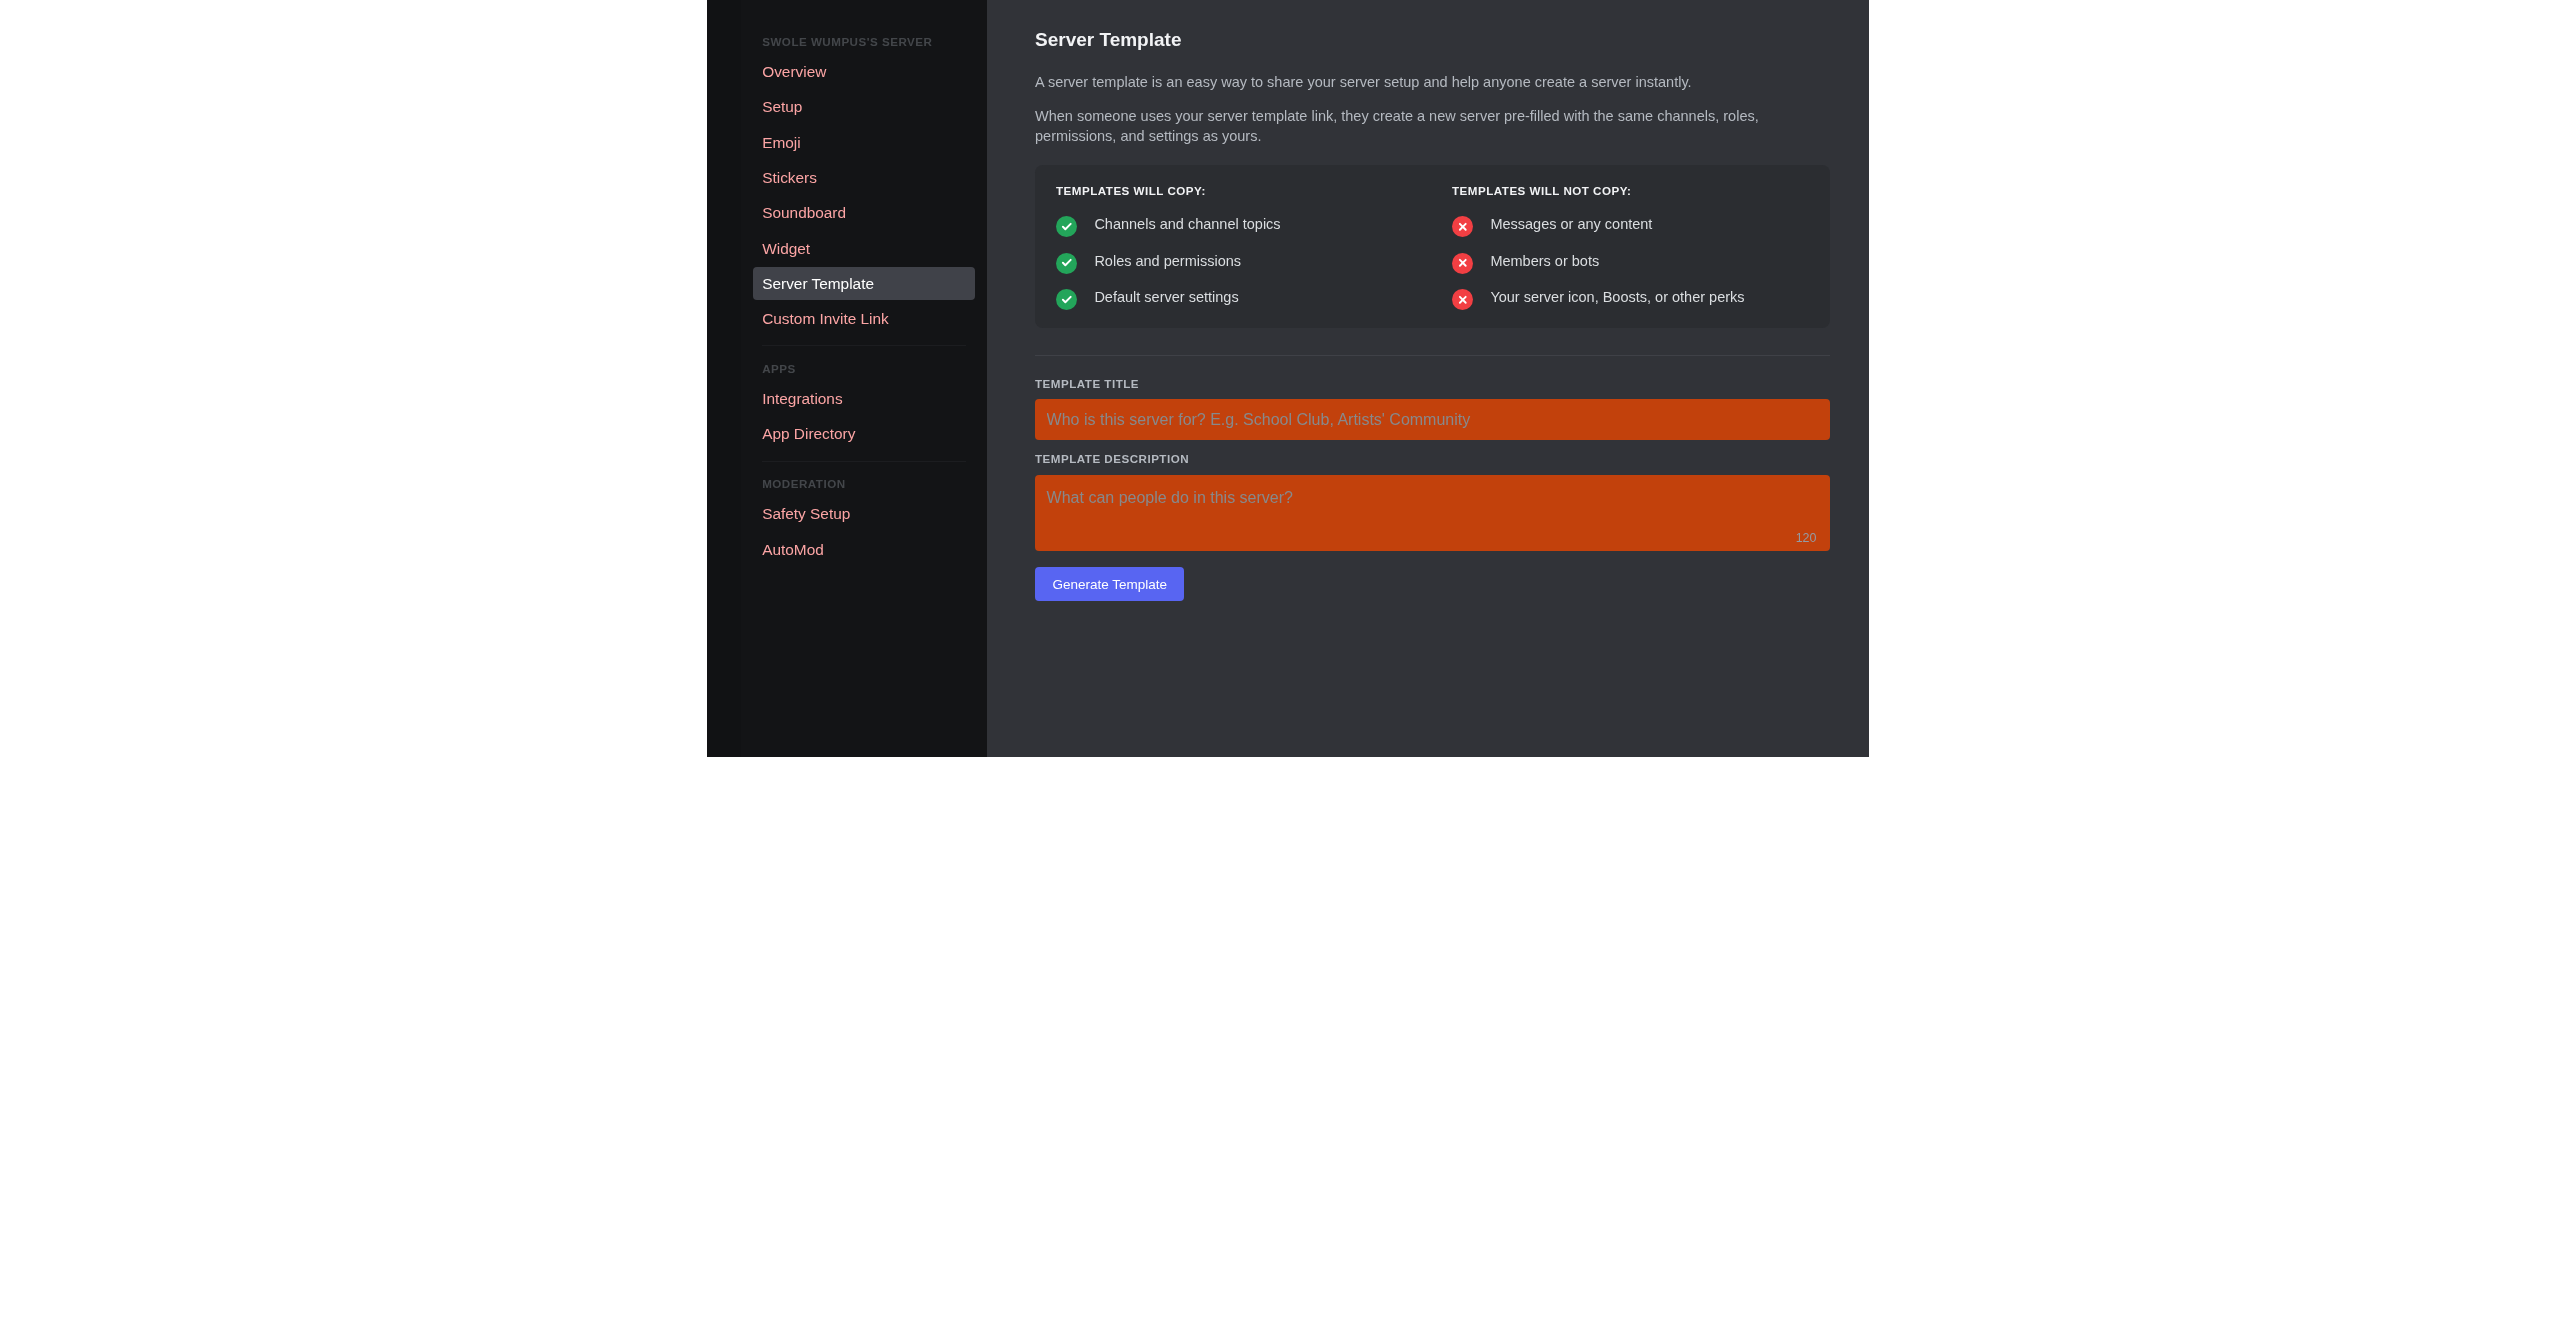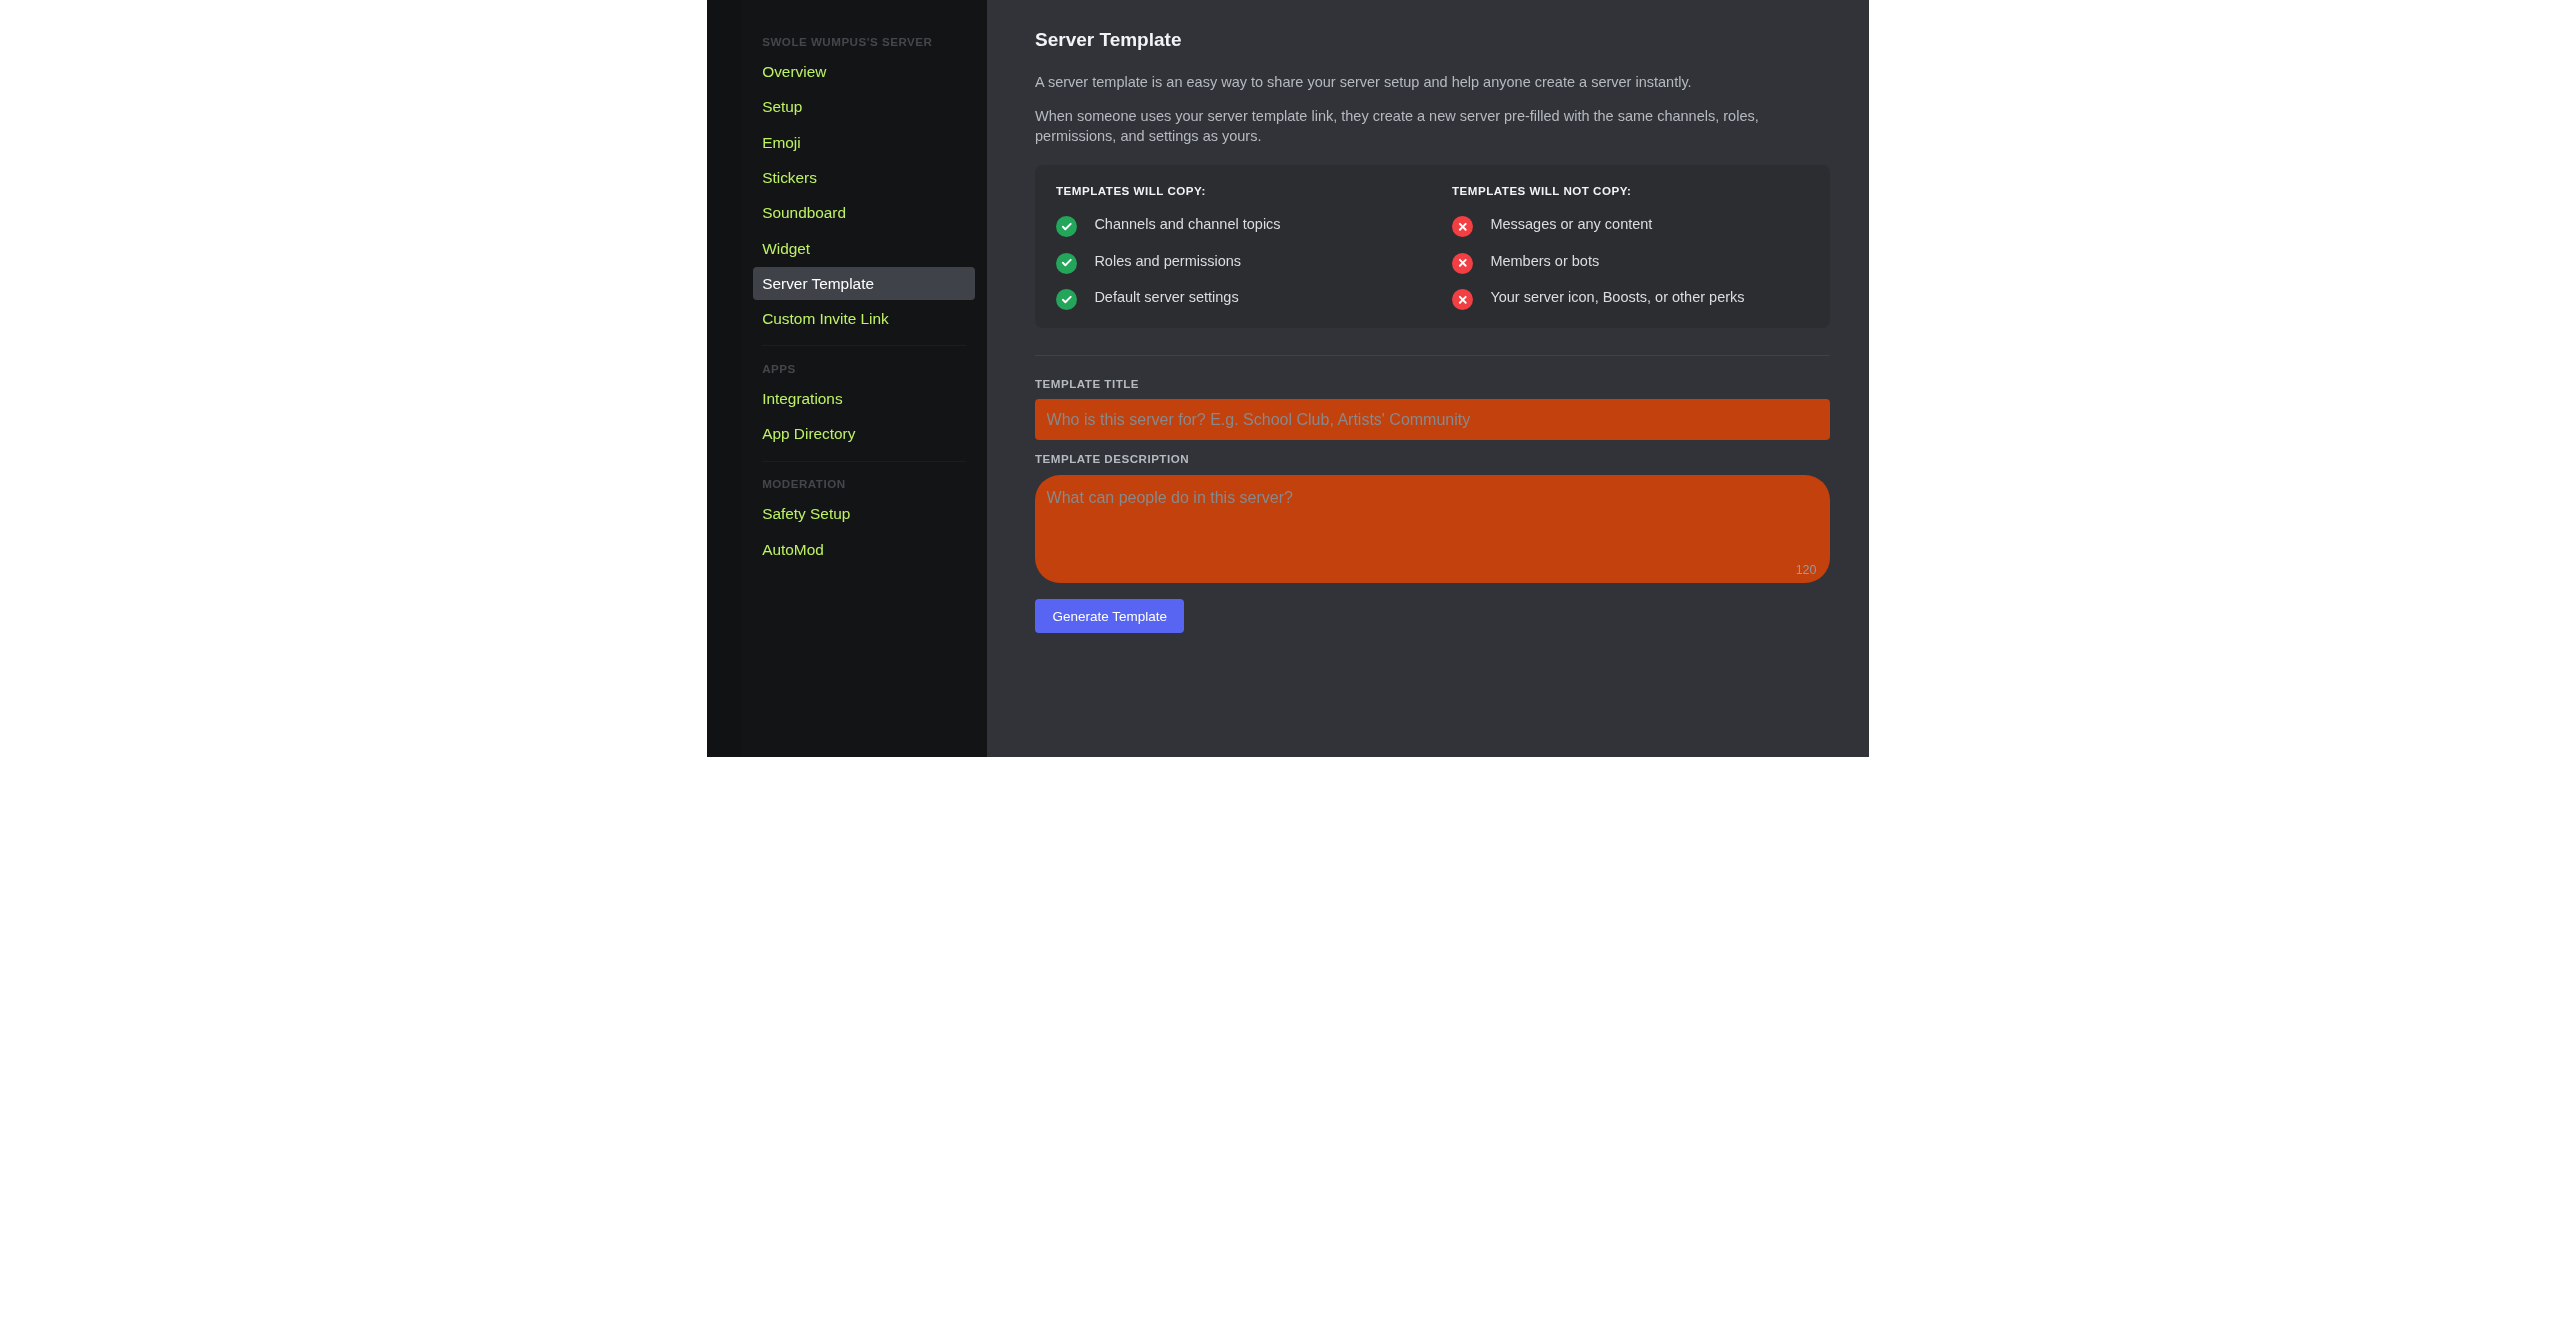--- a/index.html
+++ b/index.html
@@ -39,21 +39,21 @@
   .sidebar-header {
     font-size: 11.6px;
     font-weight: 700;
     letter-spacing: 0.5px;
     color: #949ba4;
     padding: 5.8px 9.6px 7.7px;
     text-transform: uppercase;
   }
   .sidebar-item {
     font-size: 15.4px;
-    color: #bef264;
+    color: #fca5a5;
     padding: 7.7px 9.6px;
     border-radius: 3.9px;
     margin-bottom: 1.9px;
     cursor: pointer;
     position: relative;
   }
   .sidebar-item.selected {
     background: #404249;
     color: #ffffff;
     z-index: 2;
@@ -139,23 +139,22 @@
     color: #dbdee1;
     font-size: 16px;
     padding: 11.6px 11.6px;
     font-family: inherit;
     outline: none;
   }
   .text-input::placeholder, .textarea::placeholder { color: #87898c; }
   .textarea-wrap { position: relative; }
   .textarea {
     resize: none;
-    height: 108px;
+    height: 76px;
     line-height: 1.35;
-    border-radius: 25px;
   }
   .char-count {
     position: absolute;
     right: 13.5px;
     bottom: 9.6px;
     font-size: 12.5px;
     color: #949ba4;
   }
   .field-block { margin-bottom: 12px; }
   .primary-btn {

